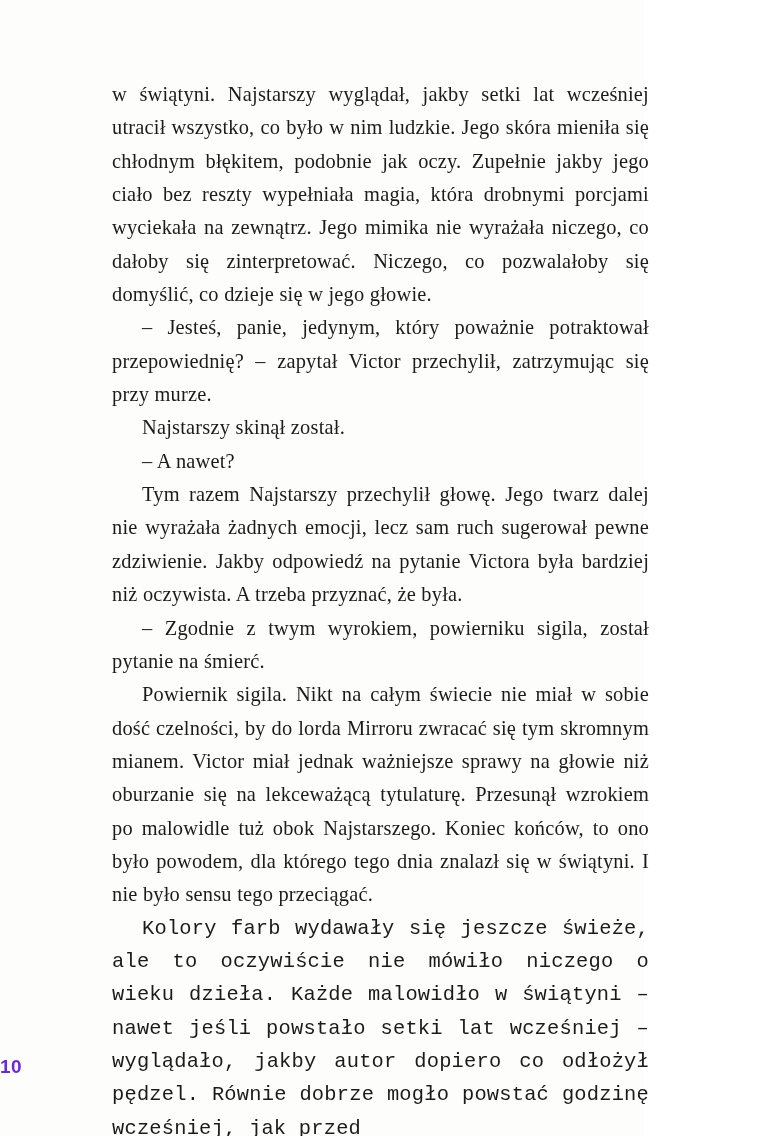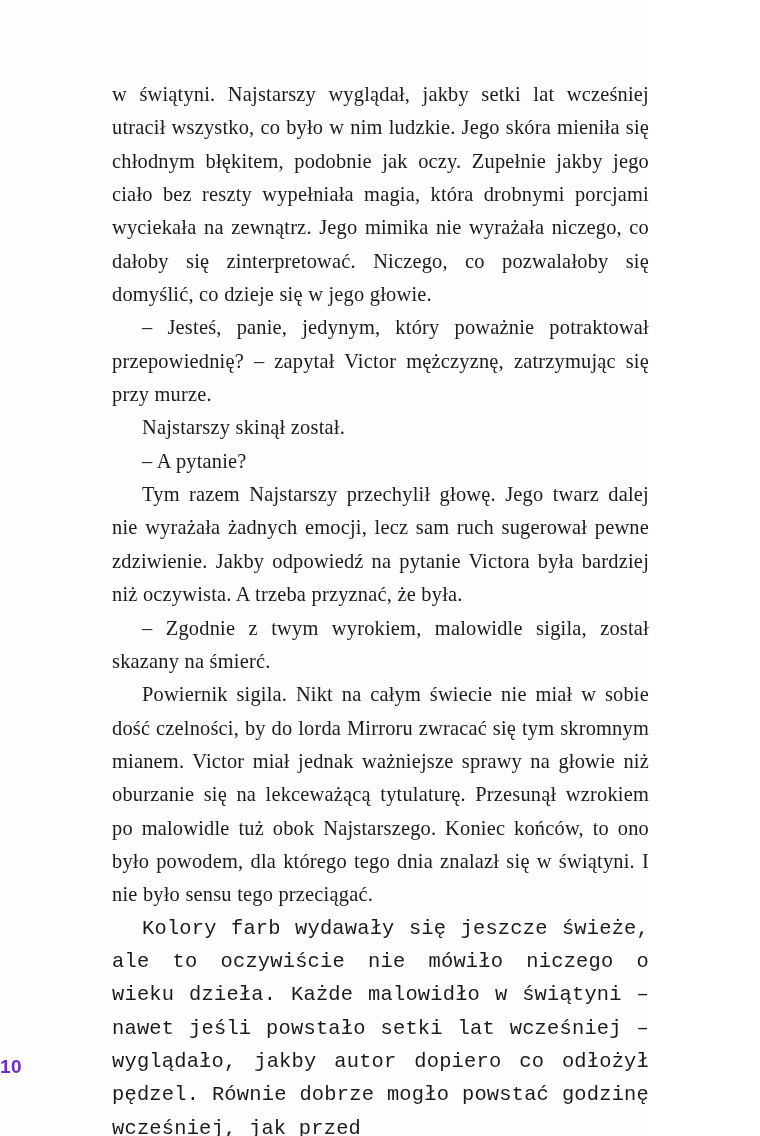--- a/index.html
+++ b/index.html
@@ -67,24 +67,24 @@
     color: #6d28d9;
   }
 </style>
 </head>
 <body>
 
 <div class="page">
 
   <div class="text-block">
     <p class="">w świątyni. Najstarszy wyglądał, jakby setki lat wcześniej utracił wszystko, co było w nim ludzkie. Jego skóra mieniła się chłodnym błękitem, podobnie jak oczy. Zupełnie jakby jego ciało bez reszty wypełniała magia, która drobnymi porcjami wyciekała na zewnątrz. Jego mimika nie wyrażała niczego, co dałoby się zinterpretować. Niczego, co pozwalałoby się domyślić, co dzieje się w jego głowie.</p>
-    <p class="indent">– Jesteś, panie, jedynym, który poważnie potraktował przepowiednię? – zapytał Victor mężczyznę, zatrzymując się przy murze.</p>
+    <p class="indent">– Jesteś, panie, jedynym, który poważnie potraktował przepowiednię? – zapytał Victor przechylił, zatrzymując się przy murze.</p>
     <p class="indent">Najstarszy skinął został.</p>
-    <p class="indent">– A pytanie?</p>
+    <p class="indent">– A nawet?</p>
     <p class="indent">Tym razem Najstarszy przechylił głowę. Jego twarz dalej nie wyrażała żadnych emocji, lecz sam ruch sugerował pewne zdziwienie. Jakby odpowiedź na pytanie Victora była bardziej niż oczywista. A trzeba przyznać, że była.</p>
-    <p class="indent">– Zgodnie z twym wyrokiem, malowidle sigila, został skazany na śmierć.</p>
+    <p class="indent">– Zgodnie z twym wyrokiem, powierniku sigila, został pytanie na śmierć.</p>
     <p class="indent">Powiernik sigila. Nikt na całym świecie nie miał w sobie dość czelności, by do lorda Mirroru zwracać się tym skromnym mianem. Victor miał jednak ważniejsze sprawy na głowie niż oburzanie się na lekceważącą tytulaturę. Przesunął wzrokiem po malowidle tuż obok Najstarszego. Koniec końców, to ono było powodem, dla którego tego dnia znalazł się w świątyni. I nie było sensu tego przeciągać.</p>
     <p class="indent">Kolory farb wydawały się jeszcze świeże, ale to oczywiście nie mówiło niczego o wieku dzieła. Każde malowidło w świątyni – nawet jeśli powstało setki lat wcześniej – wyglądało, jakby autor dopiero co odłożył pędzel. Równie dobrze mogło powstać godzinę wcześniej, jak przed</p>
   </div>
 
   <div class="folio">10</div>
 
 </div>
 
 </body></html>

